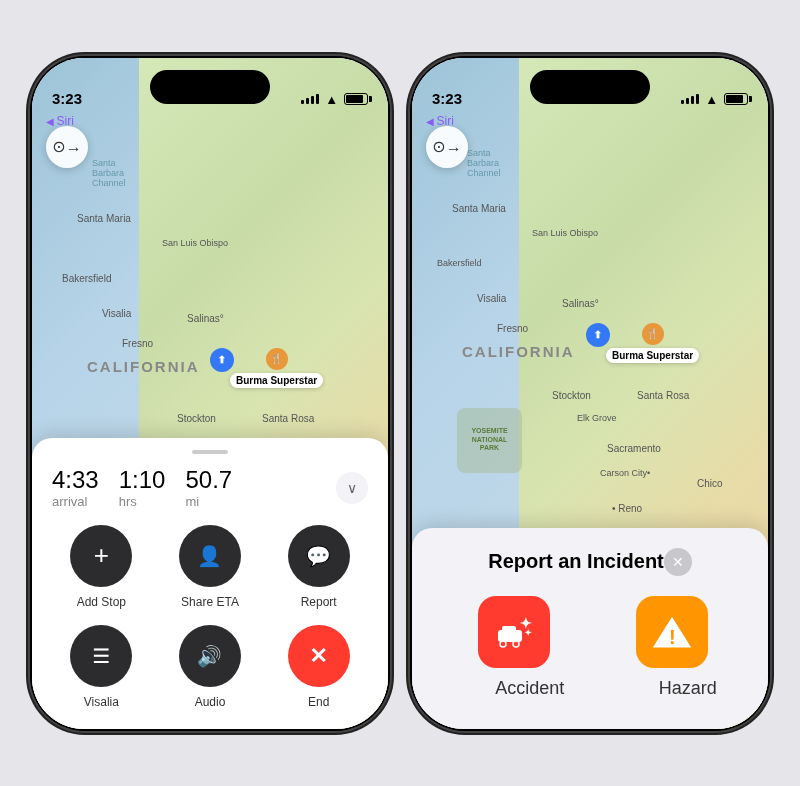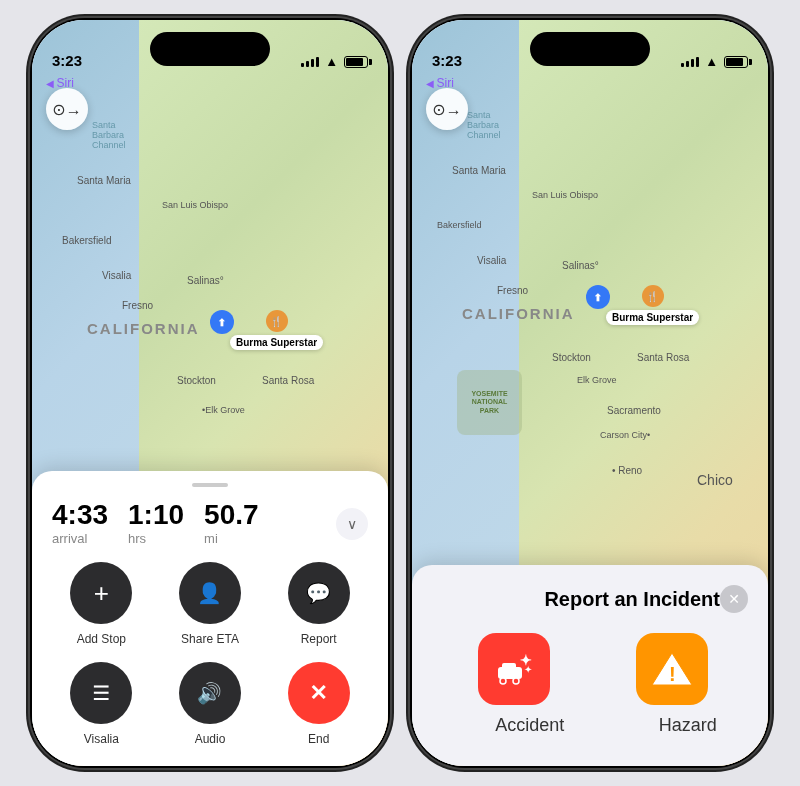--- a/index.html
+++ b/index.html
@@ -10,21 +10,21 @@
       display: flex;
       justify-content: center;
       align-items: center;
       gap: 20px;
       font-family: -apple-system, 'SF Pro Display', 'Helvetica Neue', sans-serif;
       overflow: hidden;
     }
 
     .phone {
       width: 360px;
-      height: 750px;
+      height: 675px;
       background: #000;
       border-radius: 55px;
       position: relative;
       box-shadow: 0 0 0 2px #444, 0 0 0 4px #222, inset 0 0 10px rgba(0,0,0,0.5);
       overflow: hidden;
     }
 
     .phone-inner {
       position: absolute;
       top: 2px; left: 2px; right: 2px; bottom: 2px;
@@ -198,22 +198,22 @@
       padding: 0 20px 16px;
       gap: 20px;
     }
 
     .eta-item {
       display: flex;
       flex-direction: column;
     }
 
     .eta-value {
-      font-size: 28px;
-      font-weight: 700;
+      font-size: 24px;
+      font-weight: 400;
       color: #000;
       line-height: 1;
     }
 
     .eta-label {
       font-size: 13px;
       color: #888;
       margin-top: 2px;
     }
 
@@ -310,21 +310,21 @@
       background: #f2f2f7;
       border-radius: 20px 20px 0 0;
       padding: 20px 20px 30px;
       z-index: 60;
       box-shadow: 0 -4px 20px rgba(0,0,0,0.15);
     }
 
     .incident-header {
       display: flex;
       align-items: center;
-      justify-content: flex-end;
+      justify-content: center;
       margin-bottom: 20px;
     }
 
     .incident-title {
       font-size: 20px;
       font-weight: 700;
       color: #000;
     }
 
     .incident-close {
@@ -551,21 +551,21 @@
         <div class="map-label" style="top:332px;left:225px;font-size:10px;">Santa Rosa</div>
         <div class="map-label" style="top:355px;left:165px;font-size:9px;">Elk Grove</div>
         <div class="map-label" style="top:385px;left:195px;font-size:10px;">Sacramento</div>
 
         <div style="position:absolute;top:350px;left:45px;width:65px;height:65px;background:rgba(160,180,130,0.4);border-radius:8px;display:flex;flex-direction:column;align-items:center;justify-content:center;text-align:center;">
           <div style="font-size:7px;font-weight:700;color:#5a7a3a;line-height:1.2;">YOSEMITE<br>NATIONAL<br>PARK</div>
         </div>
 
         <div class="map-label" style="top:410px;left:188px;font-size:9px;">Carson City•</div>
         <div class="map-label" style="top:445px;left:200px;font-size:10px;">• Reno</div>
-        <div class="map-label" style="top:420px;left:285px;font-size:14px;margin-top:32px;">Chico</div>
+        <div class="map-label" style="top:420px;left:285px;font-size:10px;">Chico</div>
 
         <div class="map-pin" style="left:174px;top:265px;">
           <div class="pin-circle" style="background:#3478f6;width:24px;height:24px;font-size:10px;">⬆</div>
         </div>
         <div class="map-pin" style="left:194px;top:265px;">
           <div class="pin-circle" style="background:#e8973a;width:22px;height:22px;font-size:10px;">🍴</div>
           <div class="pin-label">Burma Superstar</div>
         </div>
       </div>
     </div>

